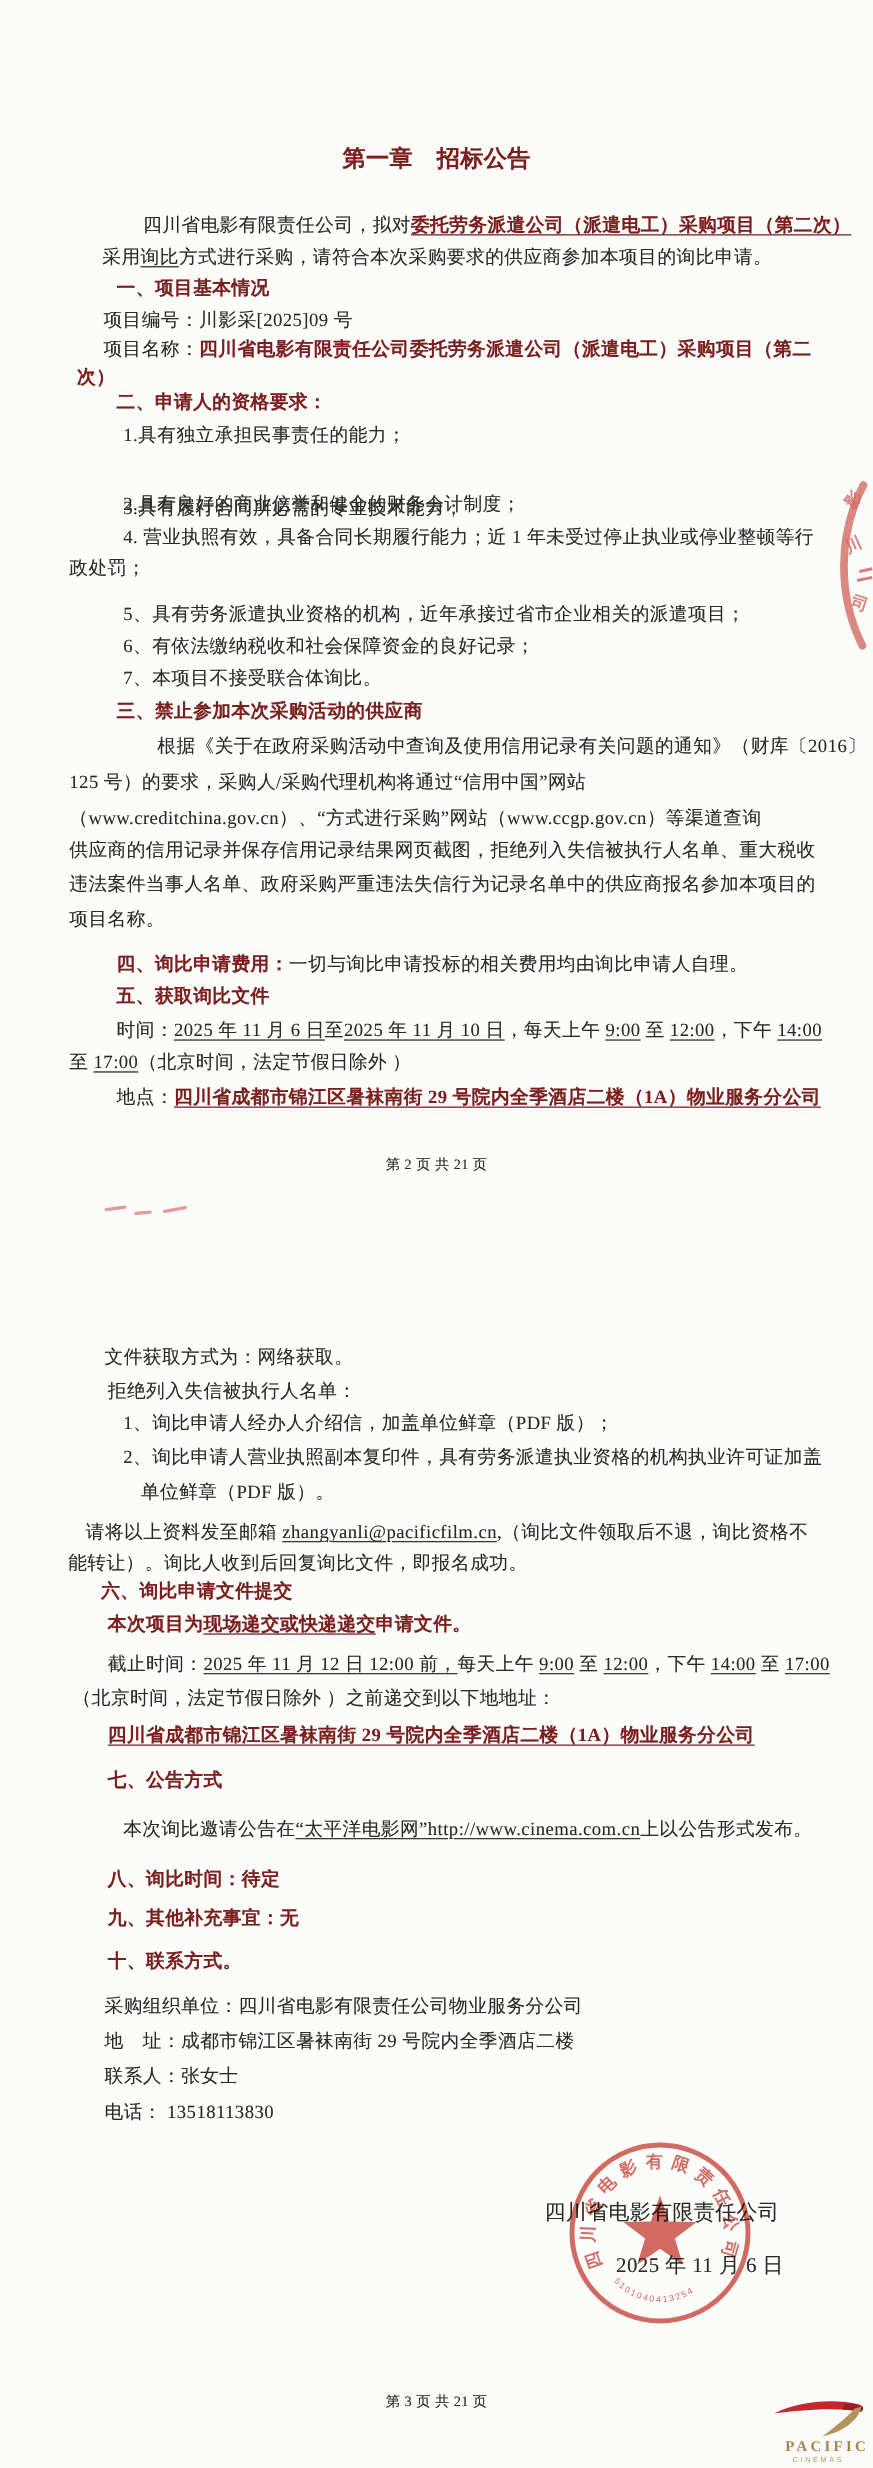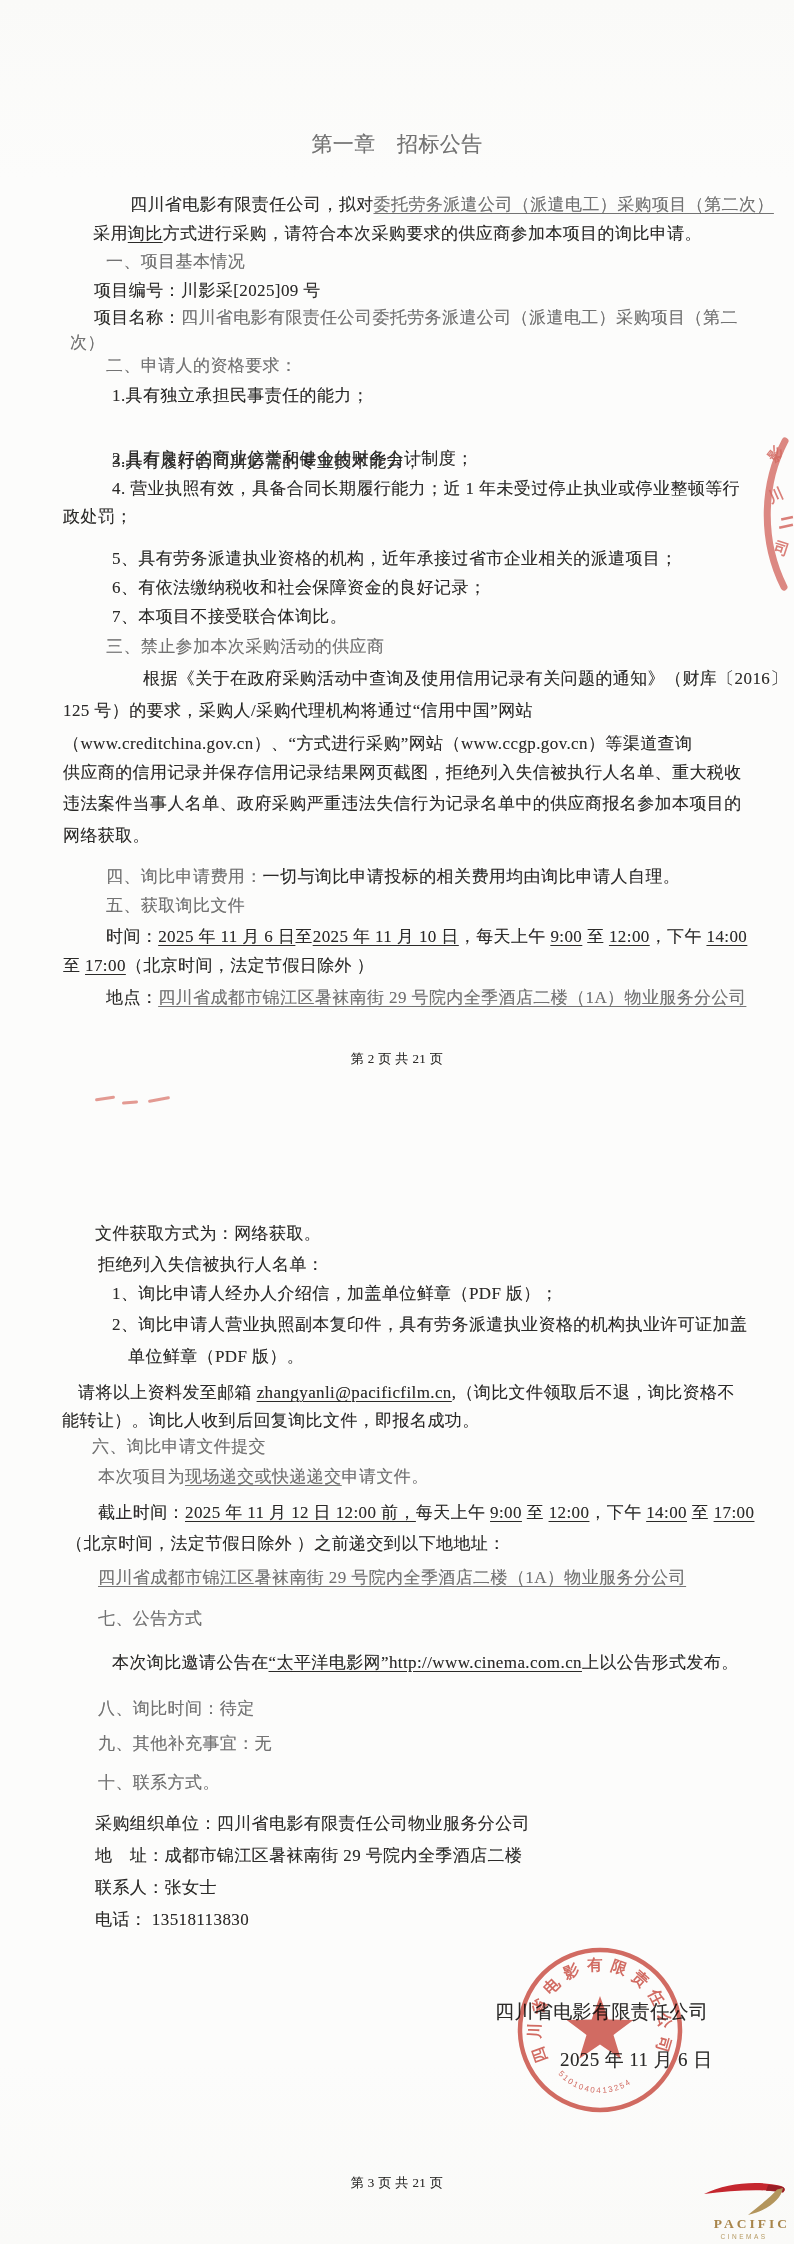--- a/index.html
+++ b/index.html
@@ -9,21 +9,21 @@
     font-family:"Liberation Serif","DejaVu Serif",serif;
   }
   .scan{position:absolute;inset:0;background:
     linear-gradient(180deg,#fafaf8 0%,#fcfcfb 8%,#fcfcfb 92%,#fafaf8 100%);}
   .line{
     position:absolute;white-space:nowrap;
     font-size:17px;line-height:26px;color:#2b2a28;letter-spacing:.4px;
     text-shadow:0 0 .5px rgba(45,45,45,.35);
   }
   .line.center{left:0;width:794px;text-align:center}
-  .b{font-weight:normal;color:#737373}
+  .b{font-weight:bold;color:#7f1d1d}
   .u{text-decoration:underline;text-underline-offset:3px;text-decoration-thickness:1.2px}
   .seal-svg{position:absolute;left:508px;top:1938px;width:184px;height:184px;
     mix-blend-mode:multiply;opacity:.88}
   .side-stamp{position:absolute;left:735px;top:433px;width:59px;height:162px;
     mix-blend-mode:multiply;opacity:.85}
   .stamp-remnant{position:absolute;height:3px;background:rgba(206,72,60,.55);border-radius:2px}
   .logo{position:absolute;left:698px;top:2172px;width:92px;height:72px}
   .logo-word{
     position:absolute;left:0;top:44px;width:92px;text-align:right;
     font-family:"Liberation Serif","DejaVu Serif",serif;
@@ -56,21 +56,21 @@
     <div class="line" style="top: 504px; left: 63px;"><span>政处罚；</span></div>
     <div class="line" style="top: 546px; left: 112px;"><span>5、具有劳务派遣执业资格的机构，近年承接过省市企业相关的派遣项目；</span></div>
     <div class="line" style="top: 575px; left: 112px;"><span>6、有依法缴纳税收和社会保障资金的良好记录；</span></div>
     <div class="line" style="top: 604px; left: 112px;"><span>7、本项目不接受联合体询比。</span></div>
     <div class="line" style="top: 634px; left: 106px;"><span class="b">三、禁止参加本次采购活动的供应商</span></div>
     <div class="line" style="top: 666px; left: 143px;"><span>根据《关于在政府采购活动中查询及使用信用记录有关问题的通知》（财库〔2016〕</span></div>
     <div class="line" style="top: 698px; left: 63px;"><span>125 号）的要求，采购人/采购代理机构将通过“信用中国”网站</span></div>
     <div class="line" style="top: 731px; left: 63px;"><span>（www.creditchina.gov.cn）、“方式进行采购”网站（www.ccgp.gov.cn）等渠道查询</span></div>
     <div class="line" style="top: 760px; left: 63px;"><span>供应商的信用记录并保存信用记录结果网页截图，拒绝列入失信被执行人名单、重大税收</span></div>
     <div class="line" style="top: 791px; left: 63px;"><span>违法案件当事人名单、政府采购严重违法失信行为记录名单中的供应商报名参加本项目的</span></div>
-    <div class="line" style="top: 823px; left: 63px;"><span>网络获取。</span></div>
+    <div class="line" style="top: 823px; left: 63px;"><span>项目名称。</span></div>
     <div class="line" style="top: 864px; left: 106px;"><span class="b">四、询比申请费用：</span><span>一切与询比申请投标的相关费用均由询比申请人自理。</span></div>
     <div class="line" style="top: 893px; left: 106px;"><span class="b">五、获取询比文件</span></div>
     <div class="line" style="top: 924px; left: 106px;"><span>时间：</span><span class="u">2025 年 11 月 6 日</span><span>至</span><span class="u">2025 年 11 月 10 日</span><span>，每天上午 </span><span class="u">9:00</span><span> 至 </span><span class="u">12:00</span><span>，下午 </span><span class="u">14:00</span></div>
     <div class="line" style="top: 953px; left: 63px;"><span>至 </span><span class="u">17:00</span><span>（北京时间，法定节假日除外 ）</span></div>
     <div class="line" style="top: 985px; left: 106px;"><span>地点：</span><span class="b u">四川省成都市锦江区暑袜南街 29 号院内全季酒店二楼（1A）物业服务分公司</span></div>
     <div class="line center" style="top: 1046px; font-size: 13px;"><span>第 2 页 共 21 页</span></div>
   </div>
 <div>
     <div class="line" style="top: 1221px; left: 95px;"><span>文件获取方式为：网络获取。</span></div>
     <div class="line" style="top: 1252px; left: 98px;"><span>拒绝列入失信被执行人名单：</span></div>

